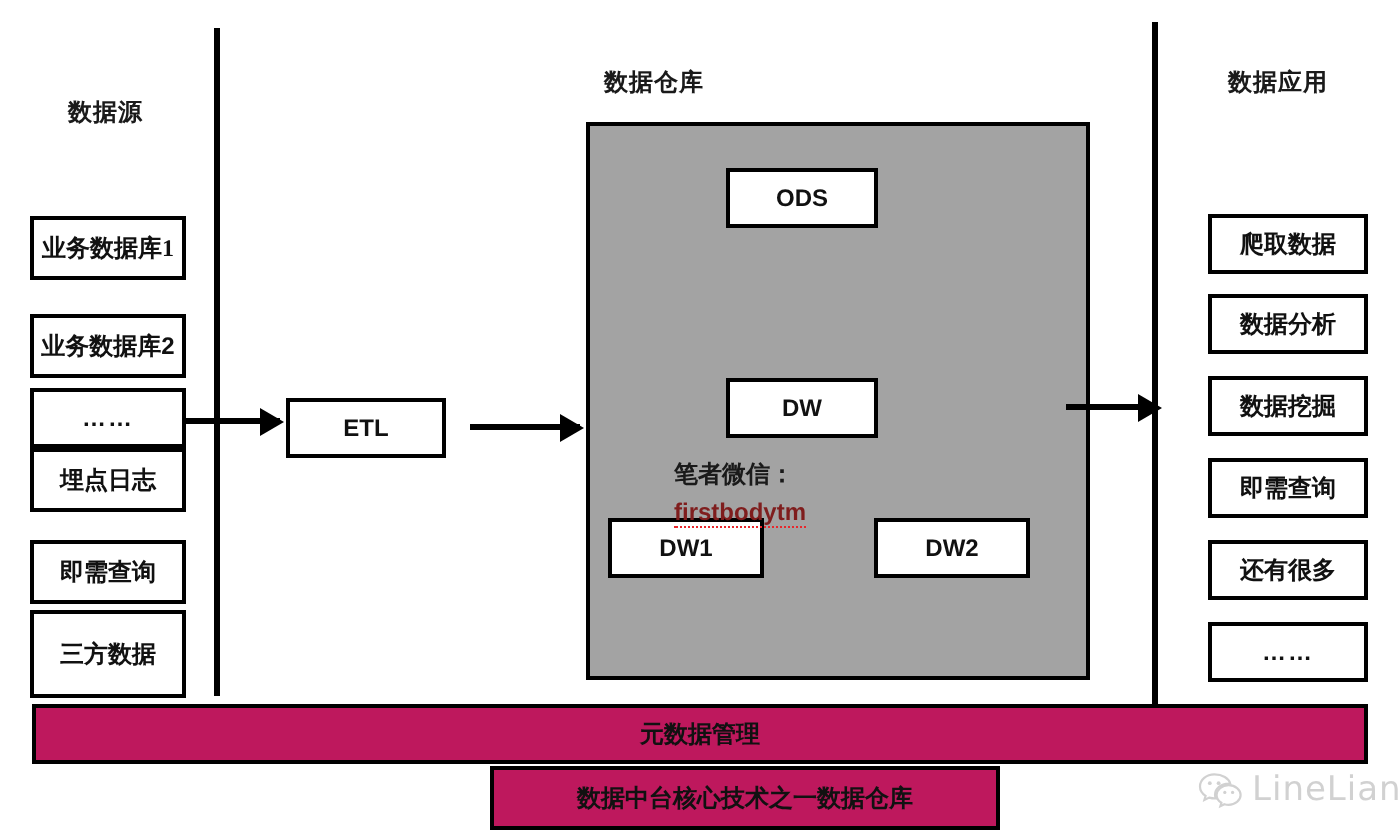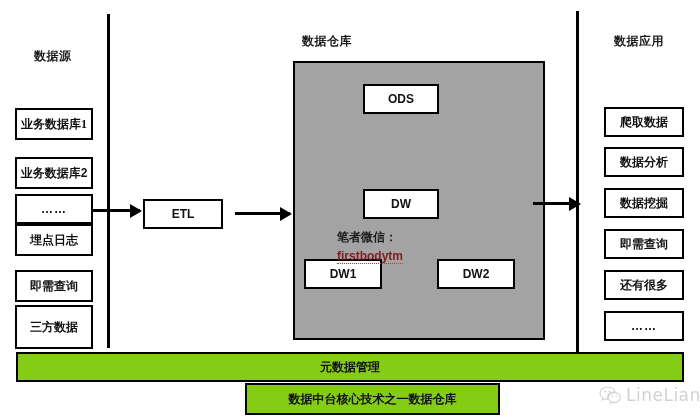--- a/index.html
+++ b/index.html
@@ -86,21 +86,21 @@
   }
   #wechat-note .handle {
     color: #7f1d1d;
     border-bottom: 1px dotted #e8272c;
   }
   
   #metadata-bar, #caption-bar {
     position: absolute;
     box-sizing: border-box;
     border: 2px solid #000000;
-    background: #84cc16;
+    background: #be185d;
     display: flex;
     align-items: center;
     justify-content: center;
     font-size: 12px;
     font-weight: bold;
     color: #111111;
     white-space: nowrap;
   }
   
   #watermark {

